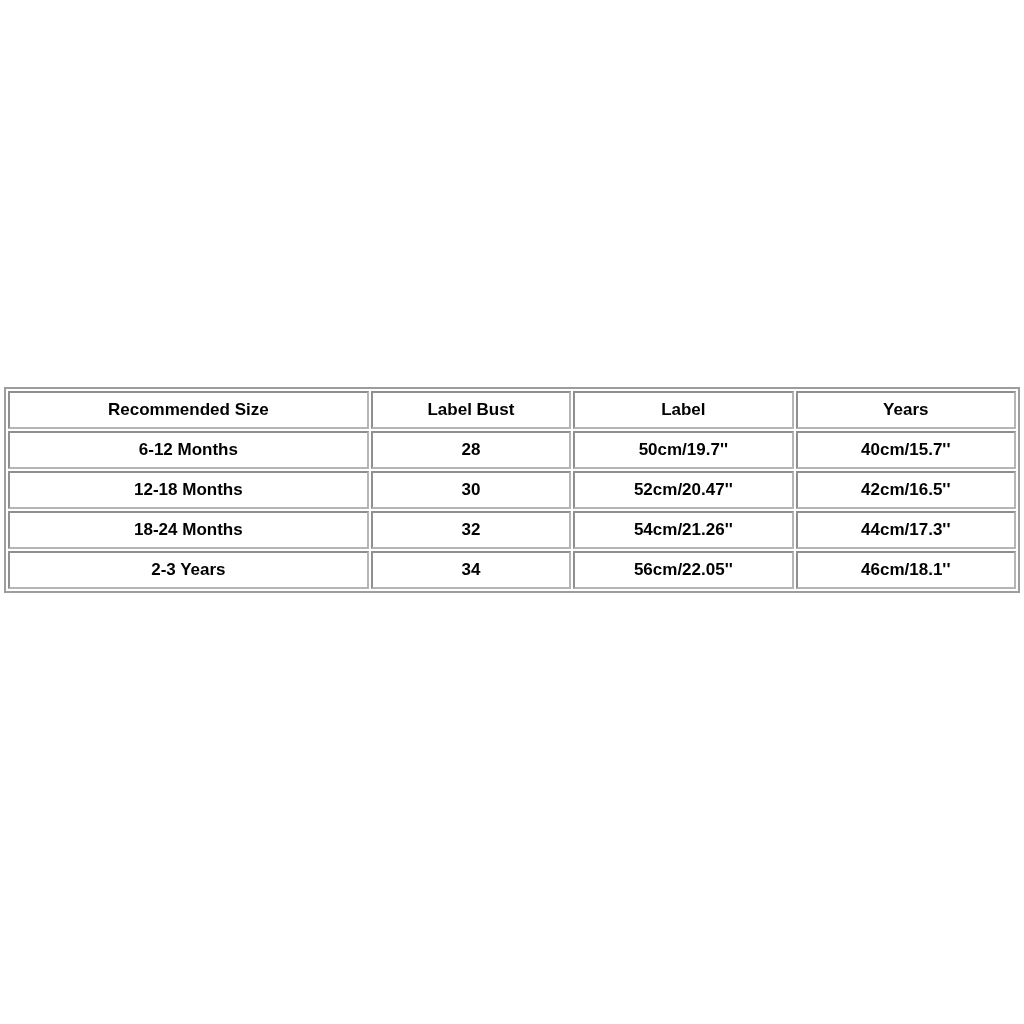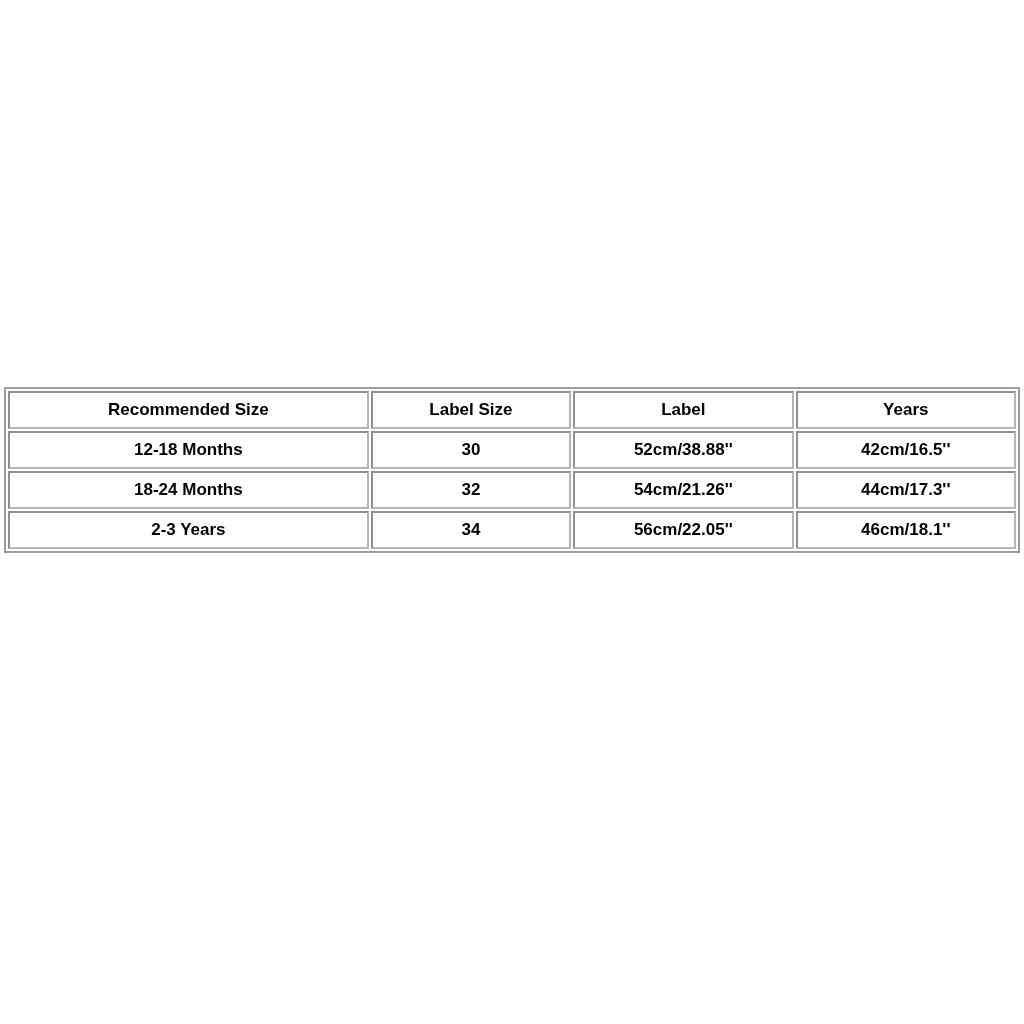--- a/index.html
+++ b/index.html
@@ -62,30 +62,36 @@
     <table class="size-chart">
       <colgroup>
         <col class="c1">
           <col class="c2">
           <col class="c3">
           <col class="c4">
       </colgroup>
       <thead>
         <tr>
           <th>Recommended Size</th>
-          <th>Label Size</th>
+          <th>Label Bust</th>
           <th>Label</th>
           <th>Years</th>
         </tr>
       </thead>
       <tbody>
         <tr>
+          <td>6-12 Months</td>
+          <td>28</td>
+          <td>50cm/19.7''</td>
+          <td>40cm/15.7''</td>
+        </tr>
+        <tr>
           <td>12-18 Months</td>
           <td>30</td>
-          <td>52cm/38.88''</td>
+          <td>52cm/20.47''</td>
           <td>42cm/16.5''</td>
         </tr>
         <tr>
           <td>18-24 Months</td>
           <td>32</td>
           <td>54cm/21.26''</td>
           <td>44cm/17.3''</td>
         </tr>
         <tr>
           <td>2-3 Years</td>

